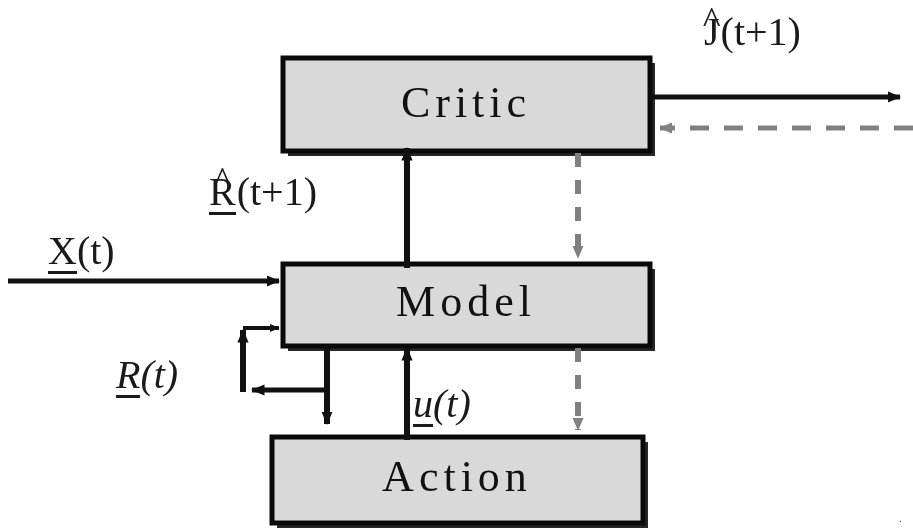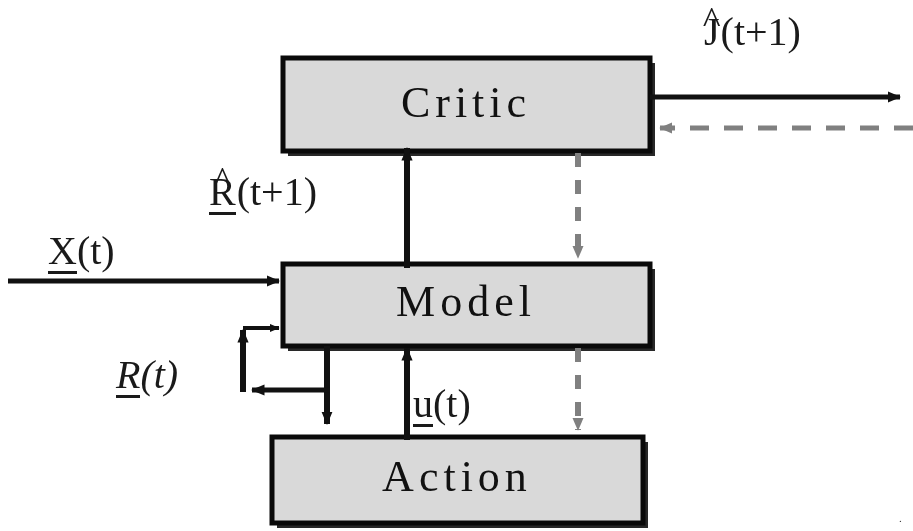--- a/index.html
+++ b/index.html
@@ -139,19 +139,19 @@
   </div>
 
   <div class="sig-label" style="left:48px; top:231px;">
     <span class="uline">X</span><span>(t)</span>
   </div>
 
   <div class="sig-label" style="left:116px; top:355px;font-style:italic;">
     <span class="uline">R</span><span>(t)</span>
   </div>
 
-  <div class="sig-label" style="left:413px; top:384px;">
+  <div class="sig-label" style="left:413px; top:384px;font-style:italic;">
     <span class="uline">u</span><span>(t)</span>
   </div>
 
   <div class="tiny-dot" style="left:899px; top:512px;">.</div>
 
 </div>
 
 </body></html>

